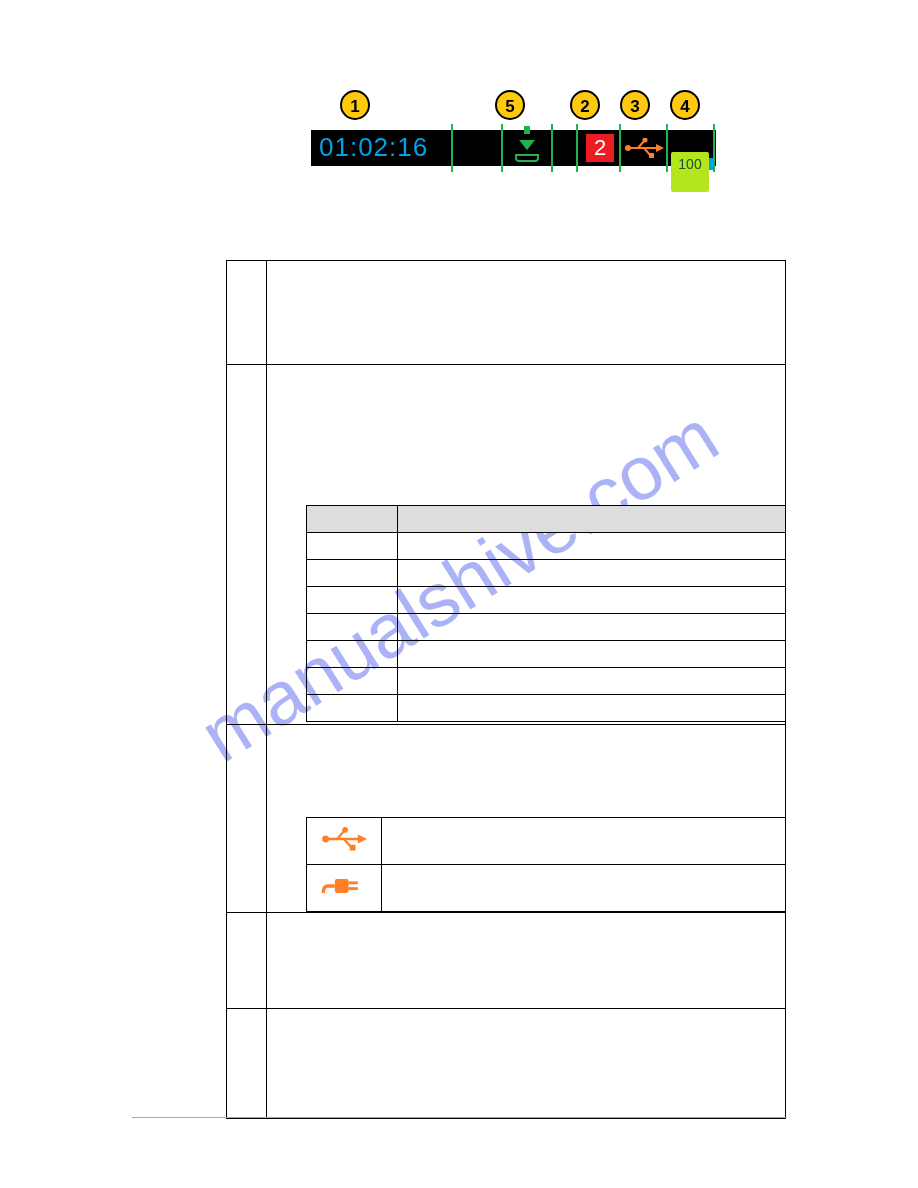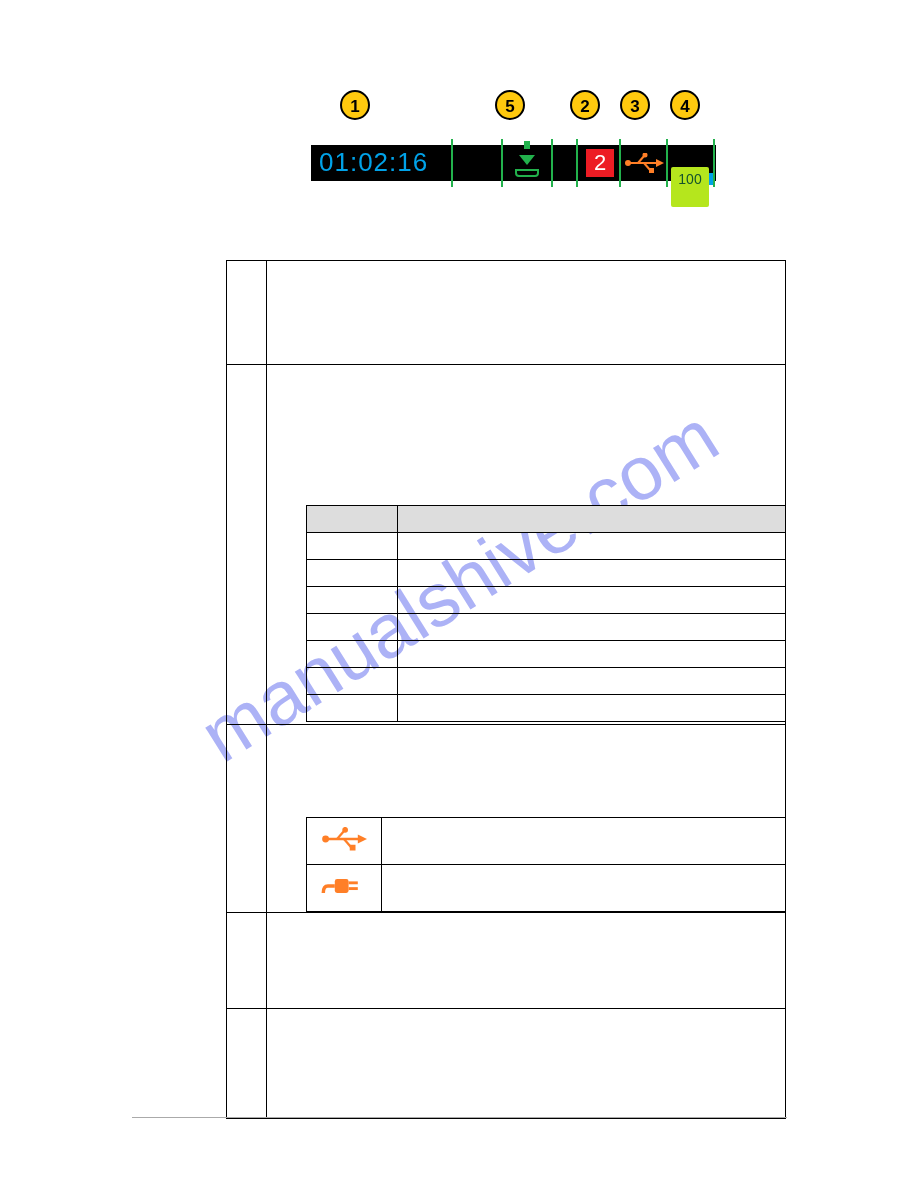--- a/index.html
+++ b/index.html
@@ -30,21 +30,20 @@
     top: 130px;
     left: 311px;
     width: 405px;
     height: 40px;
   }
   .statusbar {
     position: relative;
     width: 405px;
     height: 36px;
     background: #000;
-    margin-top: 15px;
   }
   .sb-time {
     position: absolute;
     left: 8px;
     top: 2px;
     color: #00a2e8;
     font-size: 26px;
     font-family: "Arial", sans-serif;
     letter-spacing: 1px;
   }

